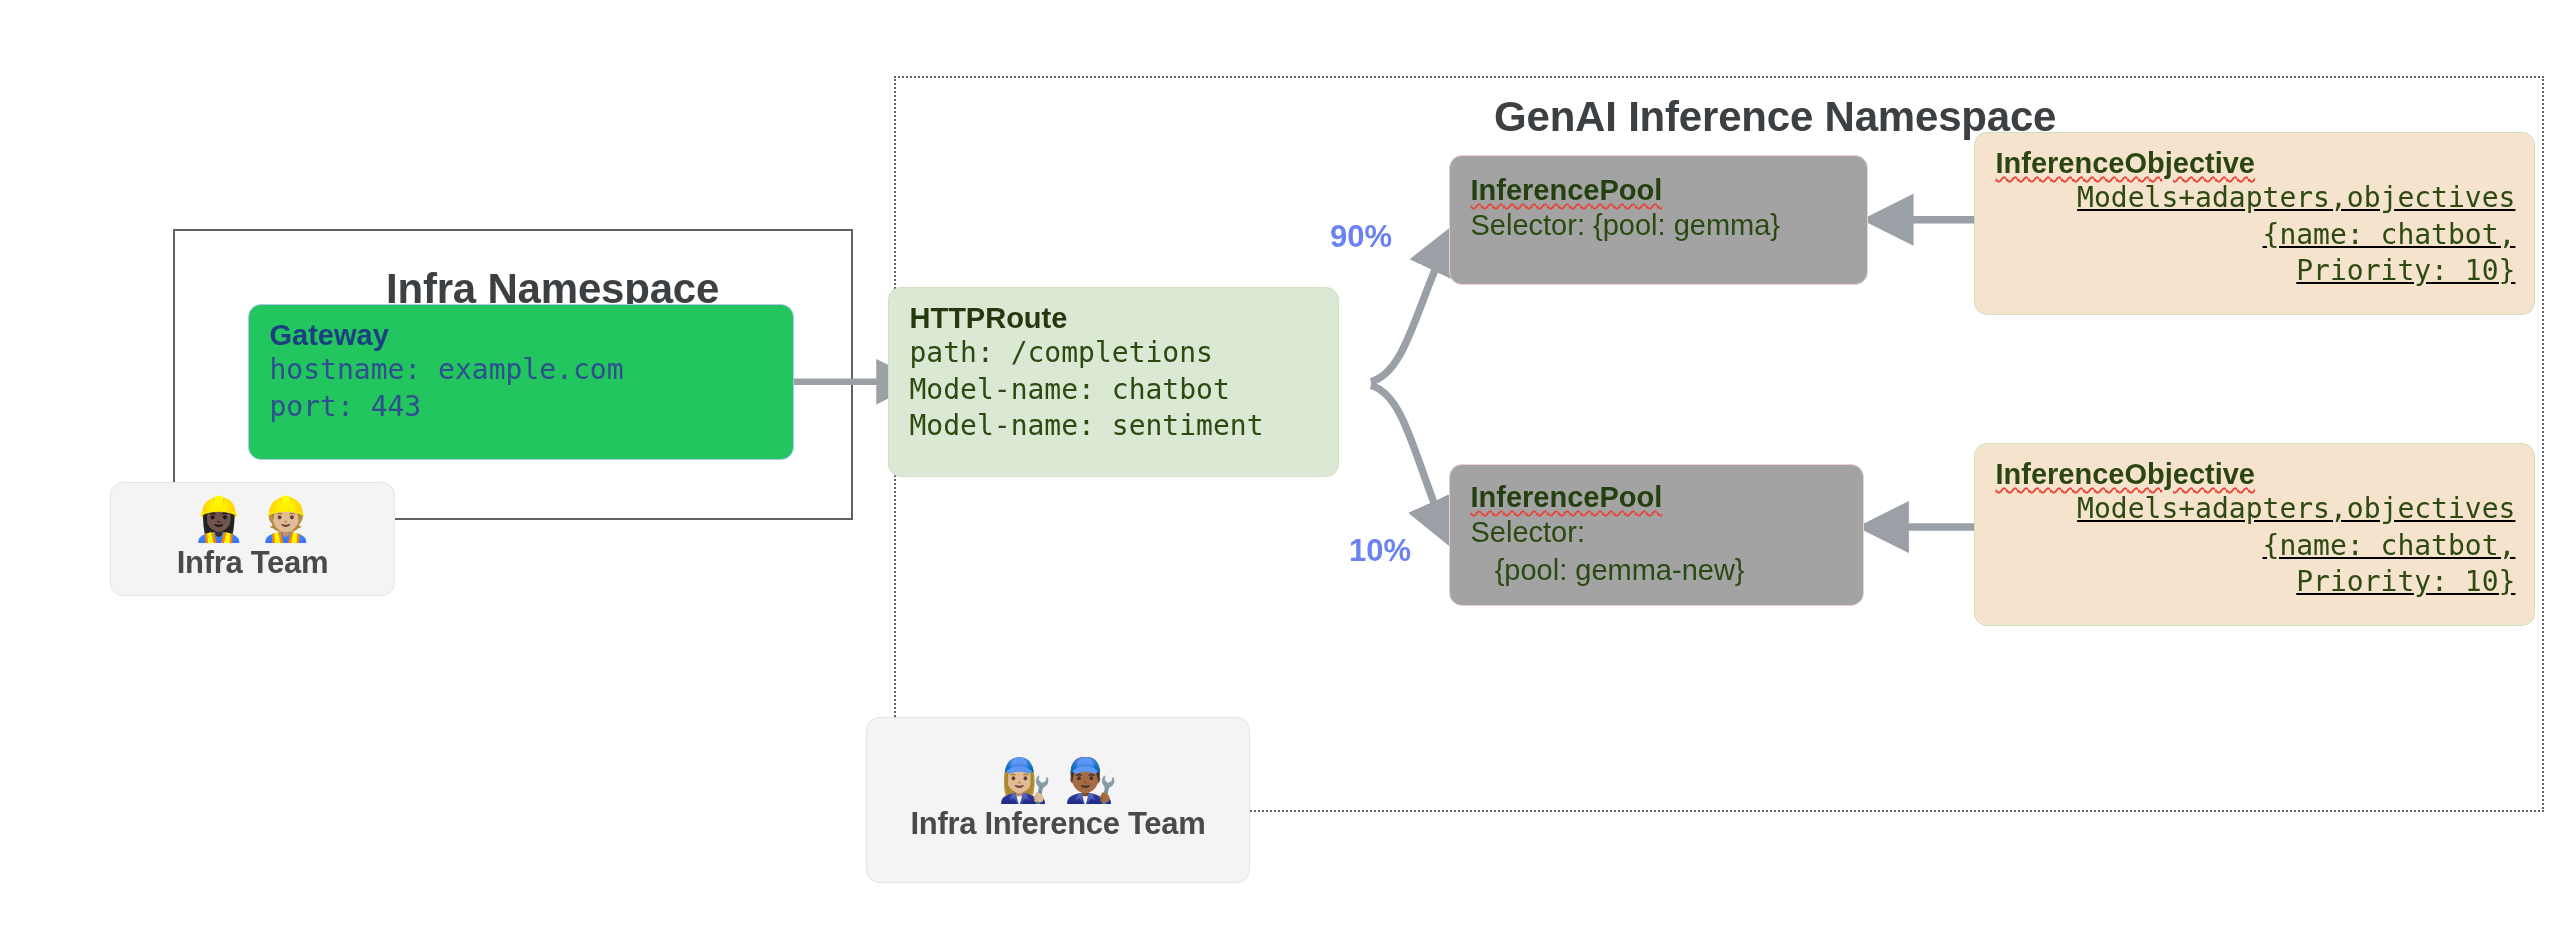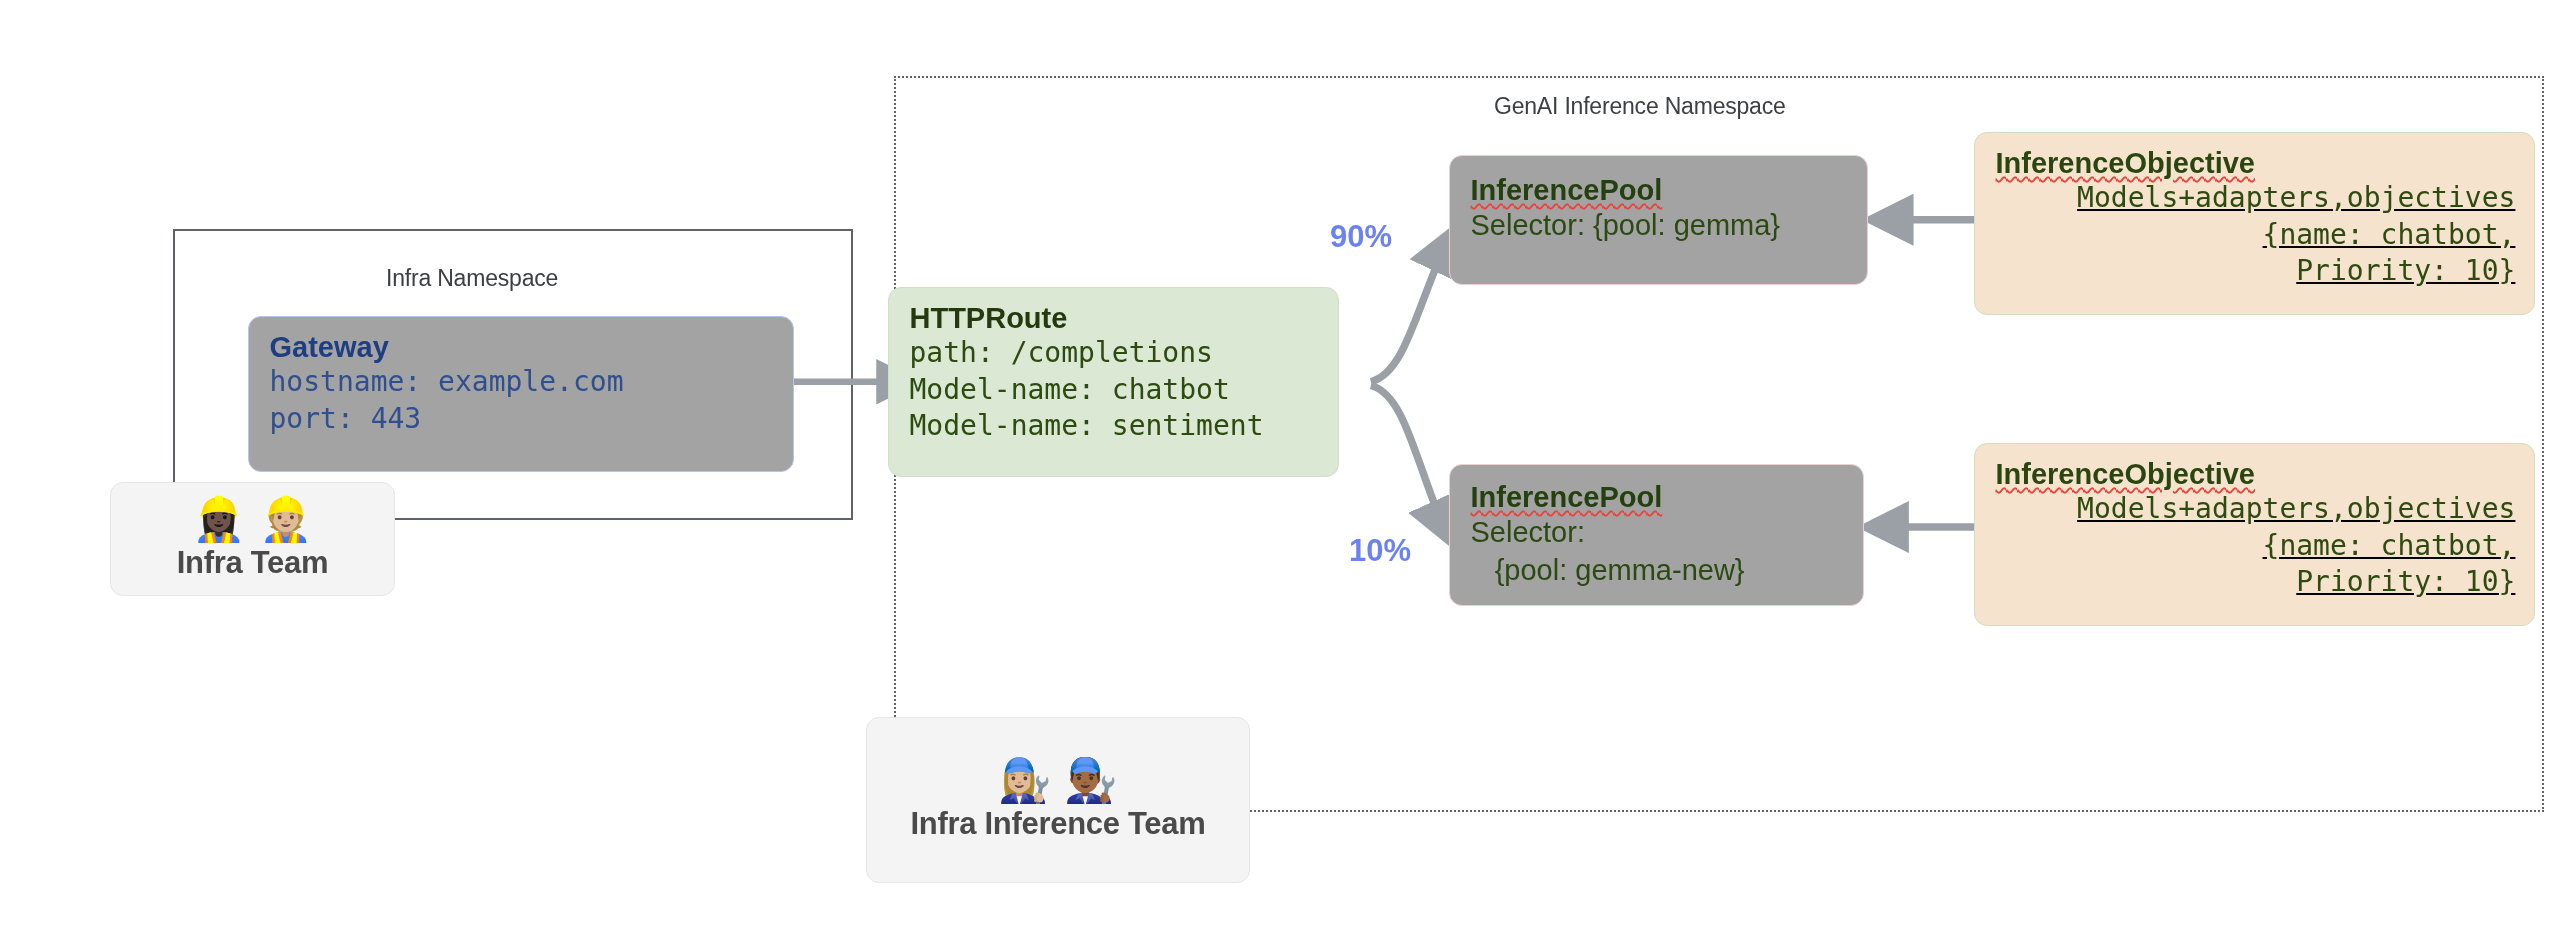--- a/index.html
+++ b/index.html
@@ -27,22 +27,22 @@
   }
   .ns-solid {
     position: absolute;
     border: 2.8px solid #5f6368;
     box-sizing: border-box;
     background: transparent;
   }
   .ns-title {
     position: absolute;
     color: #3c4043;
-    font-size: 23px;
-    font-weight: 400;
+    font-size: 42px;
+    font-weight: 700;
     white-space: nowrap;
     letter-spacing: -0.2px;
     text-align: center;
   }
 
   
   .box {
     position: absolute;
     box-sizing: border-box;
     border-radius: 13px;
@@ -62,23 +62,22 @@
     line-height: 1.30;
     white-space: pre;
   }
   .misspelled {
     text-decoration: underline wavy #e8453c;
     text-decoration-thickness: 1.9px;
     text-underline-offset: 2.8px;
   }
 
   .box-gateway {
-    background: #a3a3a3;
+    background: #22c55e;
     border: 1.9px solid #b4c6ef;
-    margin-top: 12px;
   }
   .box-gateway .title { color: #1d3f82; }
   .box-gateway .body  { color: #2f4f8f; }
 
   .box-httproute {
     background: #dbe8d3;
     border: 1.9px solid #cfe0c6;
   }
   .box-httproute .title { color: #25380e; }
   .box-httproute .body  { color: #2d4a10; }

